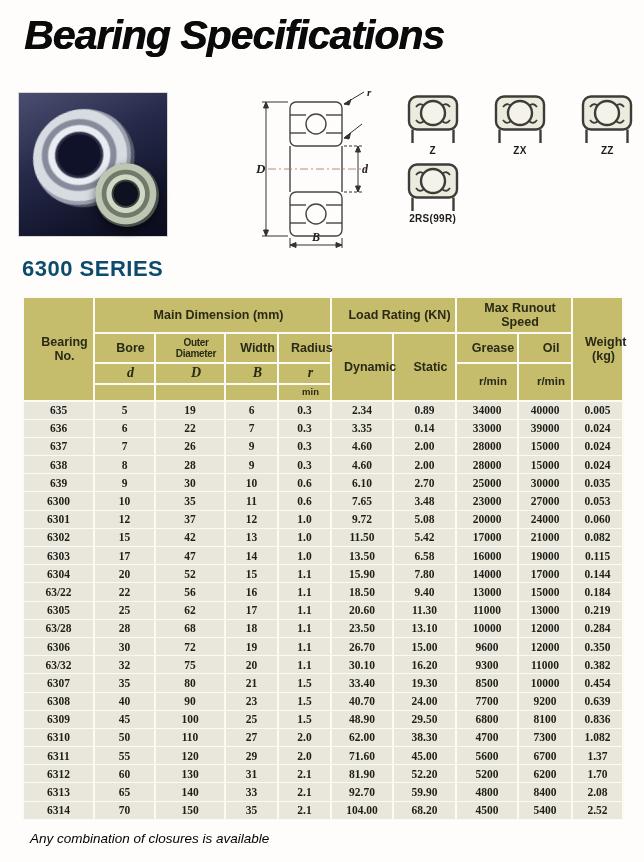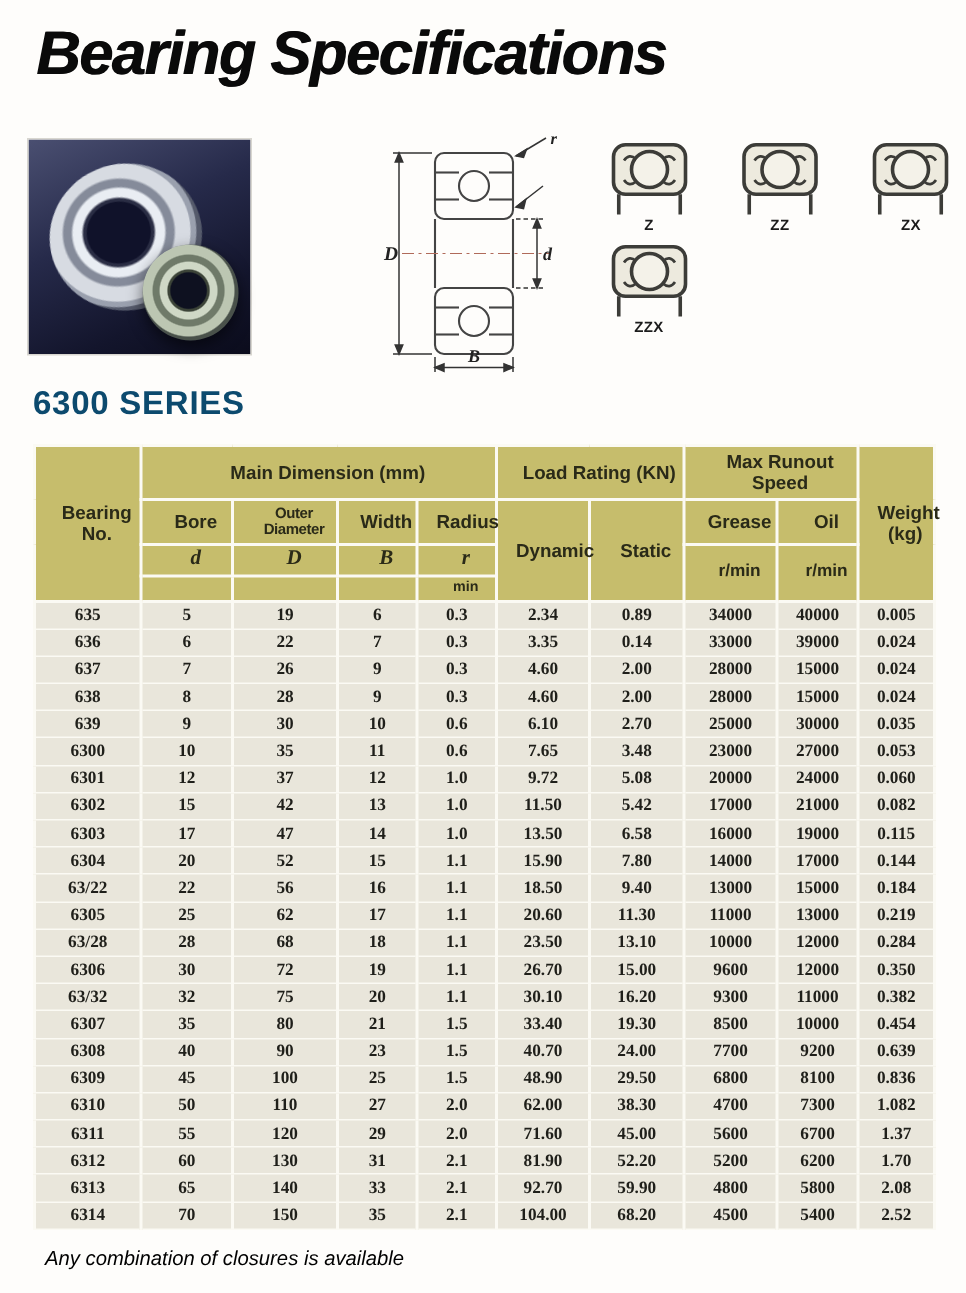--- a/index.html
+++ b/index.html
@@ -185,47 +185,47 @@
         <svg width="56" height="50" viewBox="0 0 56 50">
           <rect x="4" y="2.5" width="48" height="33" rx="8" fill="#edeade" stroke="#3c3c38" stroke-width="2.4"></rect>
           <circle cx="28" cy="19" r="12" fill="#f4f2e9" stroke="#3c3c38" stroke-width="2.4"></circle>
           <path d="M11 13 q3.5 -5 8 -1" fill="none" stroke="#3c3c38" stroke-width="1.8"></path>
           <path d="M45 13 q-3.5 -5 -8 -1" fill="none" stroke="#3c3c38" stroke-width="1.8"></path>
           <path d="M11 26 q3.5 5 8 1" fill="none" stroke="#3c3c38" stroke-width="1.8"></path>
           <path d="M45 26 q-3.5 5 -8 1" fill="none" stroke="#3c3c38" stroke-width="1.8"></path>
           <line x1="7.5" y1="35.5" x2="7.5" y2="49" stroke="#3c3c38" stroke-width="2.4"></line>
           <line x1="48.5" y1="35.5" x2="48.5" y2="49" stroke="#3c3c38" stroke-width="2.4"></line>
         </svg>
+        <div class="closure-label">ZX</div>
+      </div>
+      <div class="closure">
+        <svg width="56" height="50" viewBox="0 0 56 50">
+          <rect x="4" y="2.5" width="48" height="33" rx="8" fill="#edeade" stroke="#3c3c38" stroke-width="2.4"></rect>
+          <circle cx="28" cy="19" r="12" fill="#f4f2e9" stroke="#3c3c38" stroke-width="2.4"></circle>
+          <path d="M11 13 q3.5 -5 8 -1" fill="none" stroke="#3c3c38" stroke-width="1.8"></path>
+          <path d="M45 13 q-3.5 -5 -8 -1" fill="none" stroke="#3c3c38" stroke-width="1.8"></path>
+          <path d="M11 26 q3.5 5 8 1" fill="none" stroke="#3c3c38" stroke-width="1.8"></path>
+          <path d="M45 26 q-3.5 5 -8 1" fill="none" stroke="#3c3c38" stroke-width="1.8"></path>
+          <line x1="7.5" y1="35.5" x2="7.5" y2="49" stroke="#3c3c38" stroke-width="2.4"></line>
+          <line x1="48.5" y1="35.5" x2="48.5" y2="49" stroke="#3c3c38" stroke-width="2.4"></line>
+        </svg>
         <div class="closure-label">ZZ</div>
       </div>
       <div class="closure">
         <svg width="56" height="50" viewBox="0 0 56 50">
           <rect x="4" y="2.5" width="48" height="33" rx="8" fill="#edeade" stroke="#3c3c38" stroke-width="2.4"></rect>
           <circle cx="28" cy="19" r="12" fill="#f4f2e9" stroke="#3c3c38" stroke-width="2.4"></circle>
           <path d="M11 13 q3.5 -5 8 -1" fill="none" stroke="#3c3c38" stroke-width="1.8"></path>
           <path d="M45 13 q-3.5 -5 -8 -1" fill="none" stroke="#3c3c38" stroke-width="1.8"></path>
           <path d="M11 26 q3.5 5 8 1" fill="none" stroke="#3c3c38" stroke-width="1.8"></path>
           <path d="M45 26 q-3.5 5 -8 1" fill="none" stroke="#3c3c38" stroke-width="1.8"></path>
           <line x1="7.5" y1="35.5" x2="7.5" y2="49" stroke="#3c3c38" stroke-width="2.4"></line>
           <line x1="48.5" y1="35.5" x2="48.5" y2="49" stroke="#3c3c38" stroke-width="2.4"></line>
         </svg>
-        <div class="closure-label">ZX</div>
-      </div>
-      <div class="closure">
-        <svg width="56" height="50" viewBox="0 0 56 50">
-          <rect x="4" y="2.5" width="48" height="33" rx="8" fill="#edeade" stroke="#3c3c38" stroke-width="2.4"></rect>
-          <circle cx="28" cy="19" r="12" fill="#f4f2e9" stroke="#3c3c38" stroke-width="2.4"></circle>
-          <path d="M11 13 q3.5 -5 8 -1" fill="none" stroke="#3c3c38" stroke-width="1.8"></path>
-          <path d="M45 13 q-3.5 -5 -8 -1" fill="none" stroke="#3c3c38" stroke-width="1.8"></path>
-          <path d="M11 26 q3.5 5 8 1" fill="none" stroke="#3c3c38" stroke-width="1.8"></path>
-          <path d="M45 26 q-3.5 5 -8 1" fill="none" stroke="#3c3c38" stroke-width="1.8"></path>
-          <line x1="7.5" y1="35.5" x2="7.5" y2="49" stroke="#3c3c38" stroke-width="2.4"></line>
-          <line x1="48.5" y1="35.5" x2="48.5" y2="49" stroke="#3c3c38" stroke-width="2.4"></line>
-        </svg>
-        <div class="closure-label">ZZX</div>
+        <div class="closure-label">2RS(99R)</div>
       </div>
     </div>
 
   <h2 class="series-heading">6300 SERIES</h2>
 
   <table class="spec-table">
     <colgroup>
       <col style="width:71px">
         <col style="width:61px">
         <col style="width:70px">
@@ -525,21 +525,21 @@
         </tr>
         <tr>
           <td>6313</td>
           <td>65</td>
           <td>140</td>
           <td>33</td>
           <td>2.1</td>
           <td>92.70</td>
           <td>59.90</td>
           <td>4800</td>
-          <td>5800</td>
+          <td>8400</td>
           <td>2.08</td>
         </tr>
         <tr>
           <td>6314</td>
           <td>70</td>
           <td>150</td>
           <td>35</td>
           <td>2.1</td>
           <td>104.00</td>
           <td>68.20</td>

